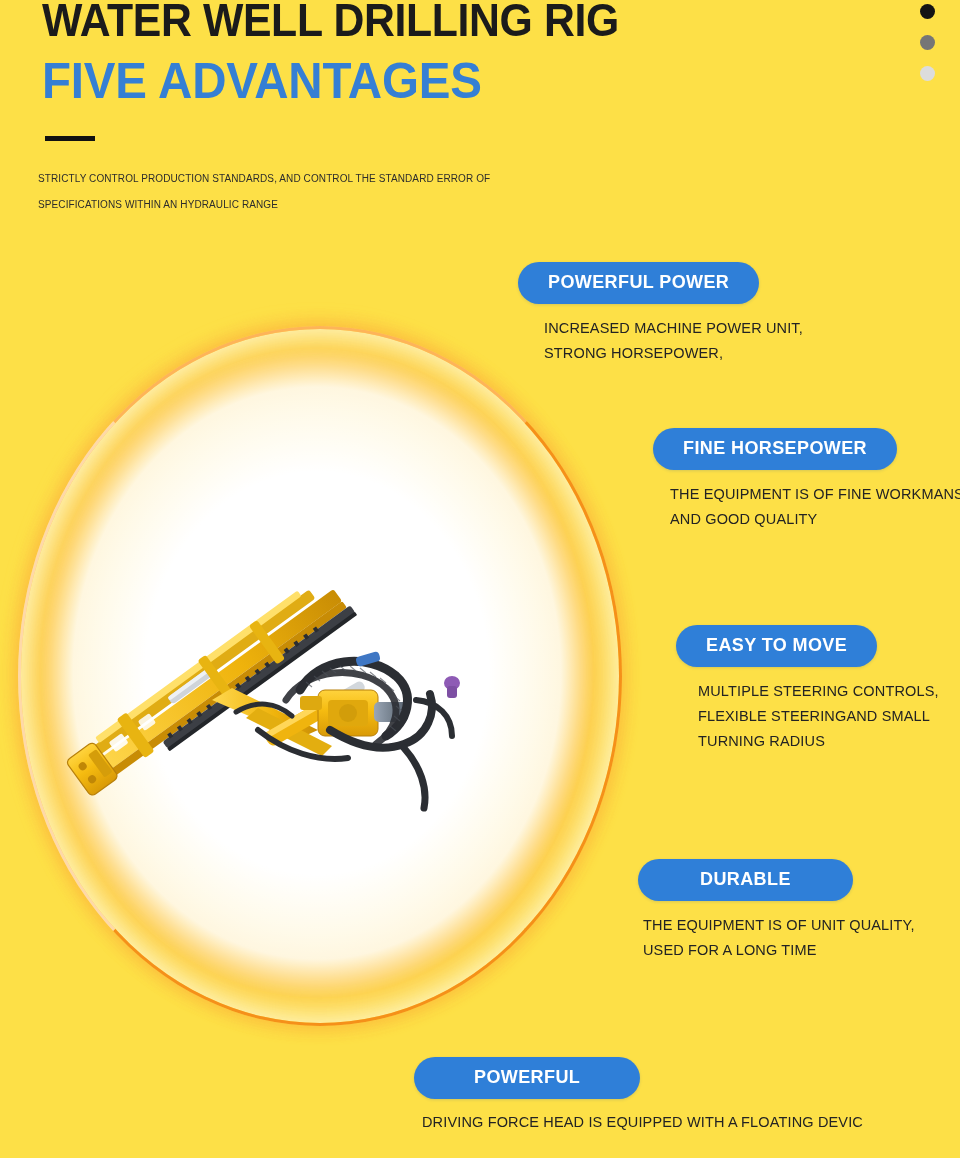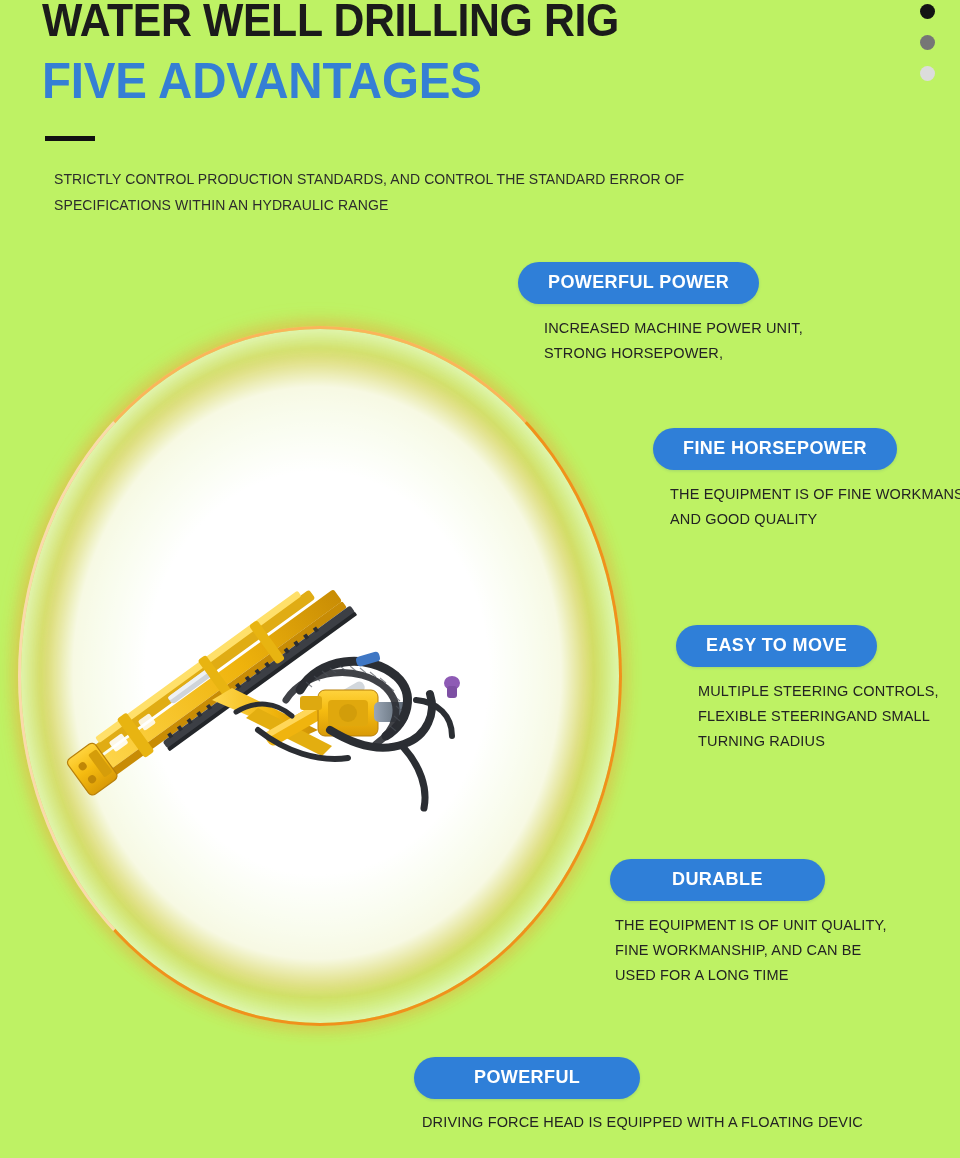--- a/index.html
+++ b/index.html
@@ -10,21 +10,21 @@
   }
   body {
     font-family: "Liberation Sans", "DejaVu Sans", sans-serif;
     -webkit-font-smoothing: antialiased;
   }
   #page {
     position: relative;
     width: 960px;
     height: 1158px;
     overflow: hidden;
-    background: #bef264;
+    background: #fde047;
   }
 
   
   #header-block {
     position: absolute;
     left: 42px;
     top: -6px;
     width: 700px;
     z-index: 40;
   }
@@ -60,26 +60,25 @@
     z-index: 40;
   }
   #subtitle-block {
     position: absolute;
     left: 38px;
     top: 166px;
     width: 690px;
     z-index: 40;
   }
   .subtitle-line {
-    font-size: 14px;
+    font-size: 10px;
     line-height: 26px;
     color: #2c2c2c;
     letter-spacing: 0.1px;
     white-space: nowrap;
-    margin-left: 16px;
   }
 
   
   #pager-dots {
     position: absolute;
     right: 20px;
     top: 4px;
     width: 24px;
     z-index: 50;
   }
@@ -180,21 +179,21 @@
     letter-spacing: 0.15px;
     white-space: nowrap;
   }
 
   #feature-0 { left: 518px; top: 262px; }
   #feature-0 .feature-desc { padding-left: 26px; }
   #feature-1 { left: 653px; top: 428px; }
   #feature-1 .feature-desc { padding-left: 17px; }
   #feature-2 { left: 676px; top: 625px; }
   #feature-2 .feature-desc { padding-left: 22px; }
-  #feature-3 { left: 610px; top: 859px; }
+  #feature-3 { left: 638px; top: 859px; }
   #feature-3 .feature-pill { padding-left: 62px; padding-right: 62px; }
   #feature-3 .feature-desc { padding-left: 5px; }
   #feature-4 { left: 414px; top: 1057px; }
   #feature-4 .feature-pill { padding-left: 60px; padding-right: 60px; }
   #feature-4 .feature-desc { padding-left: 8px; margin-top: 11px; }
 </style>
 </head>
 <body>
 
 <div id="page">
@@ -565,21 +564,20 @@
       <div class="dline">MULTIPLE STEERING CONTROLS,</div>
       <div class="dline">FLEXIBLE STEERINGAND SMALL</div>
       <div class="dline">TURNING RADIUS</div>
     </div>
   </div>
 
   <div class="feature" id="feature-3">
     <div class="feature-pill">DURABLE</div>
     <div class="feature-desc">
       <div class="dline">THE EQUIPMENT IS OF UNIT QUALITY,</div>
-      <div class="dline">FINE WORKMANSHIP, AND CAN BE</div>
       <div class="dline">USED FOR A LONG TIME</div>
     </div>
   </div>
 
   <div class="feature" id="feature-4">
     <div class="feature-pill">POWERFUL</div>
     <div class="feature-desc">
       <div class="dline">DRIVING FORCE HEAD IS EQUIPPED WITH A FLOATING DEVIC</div>
     </div>
   </div>

